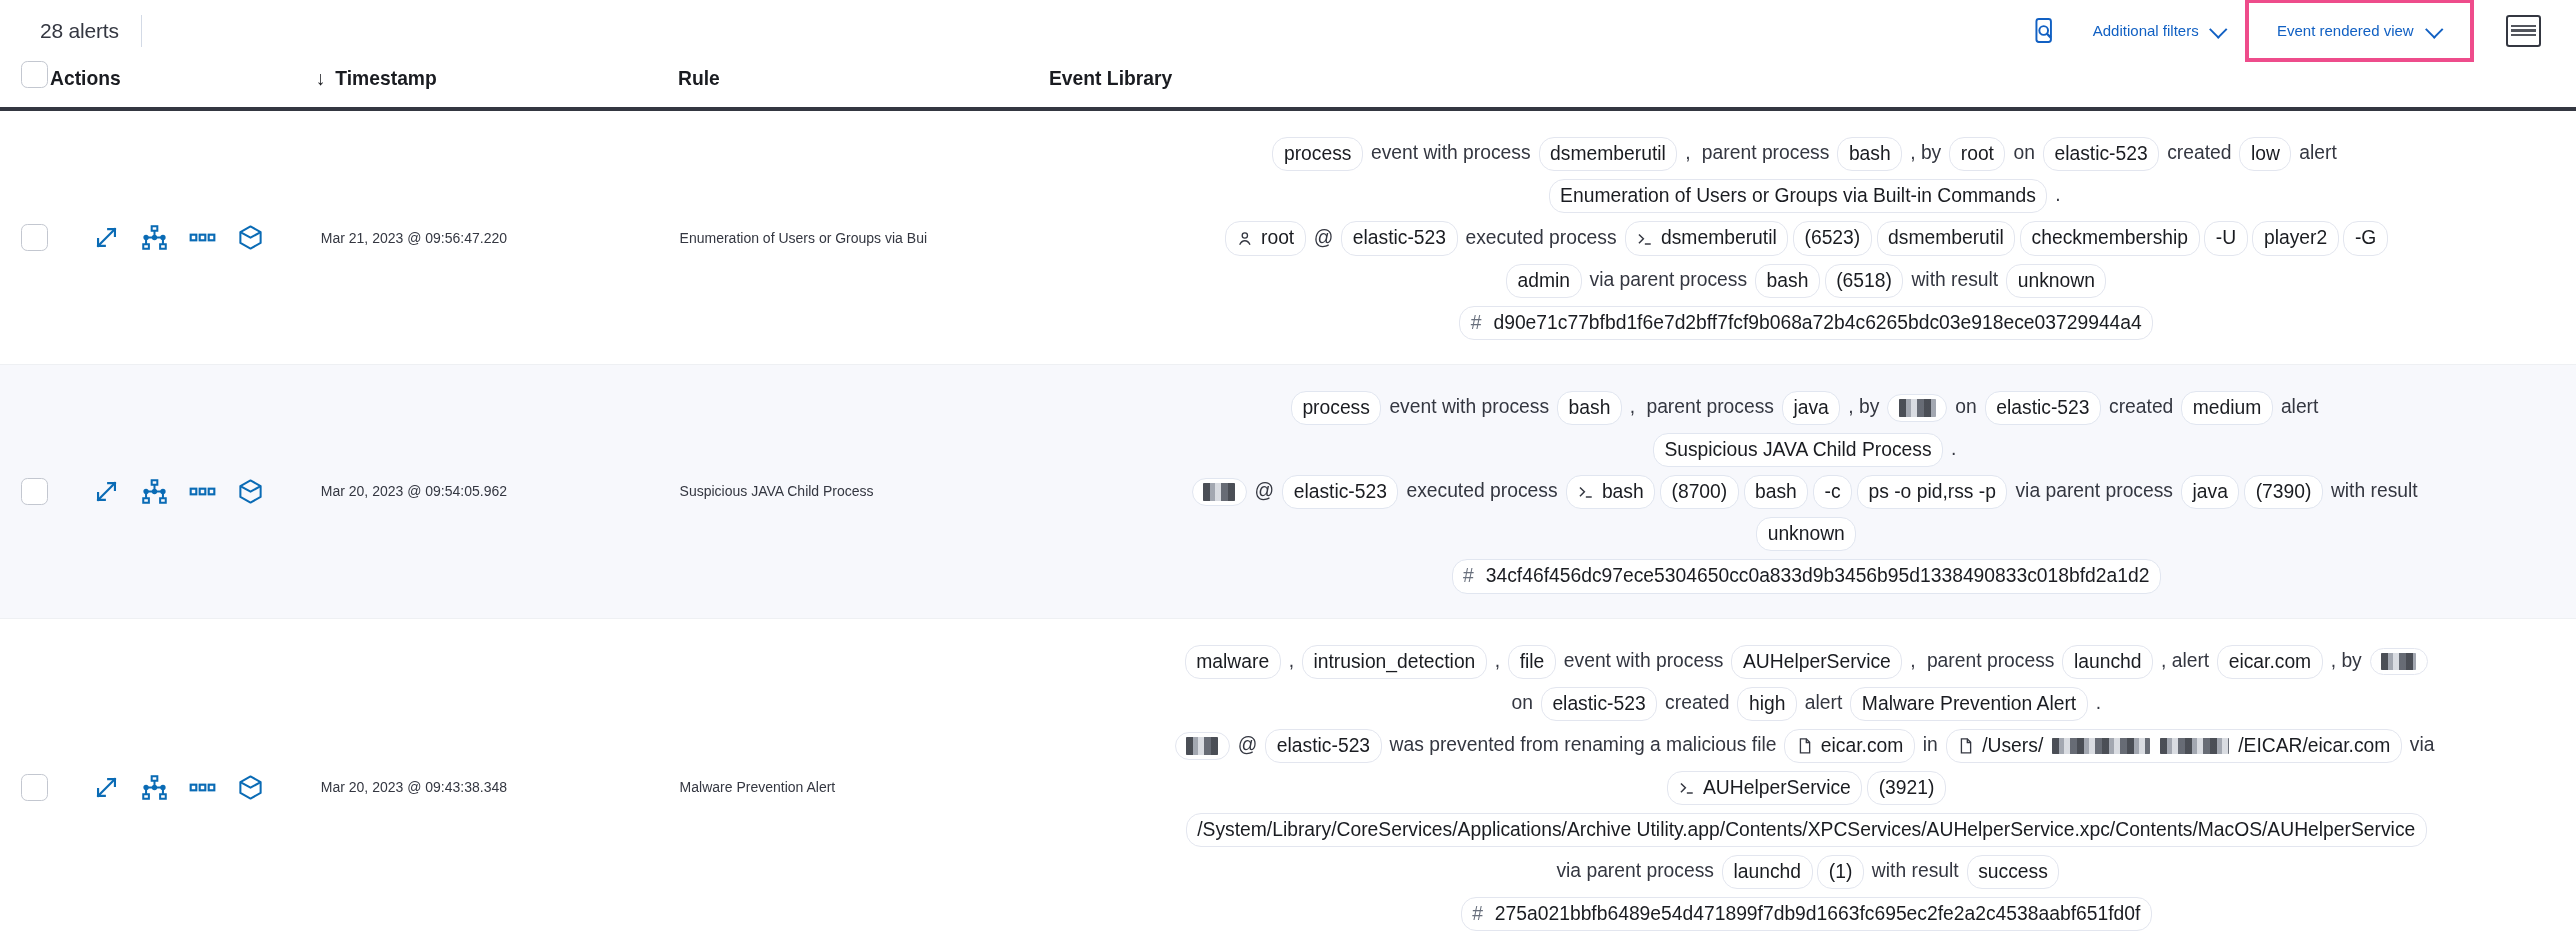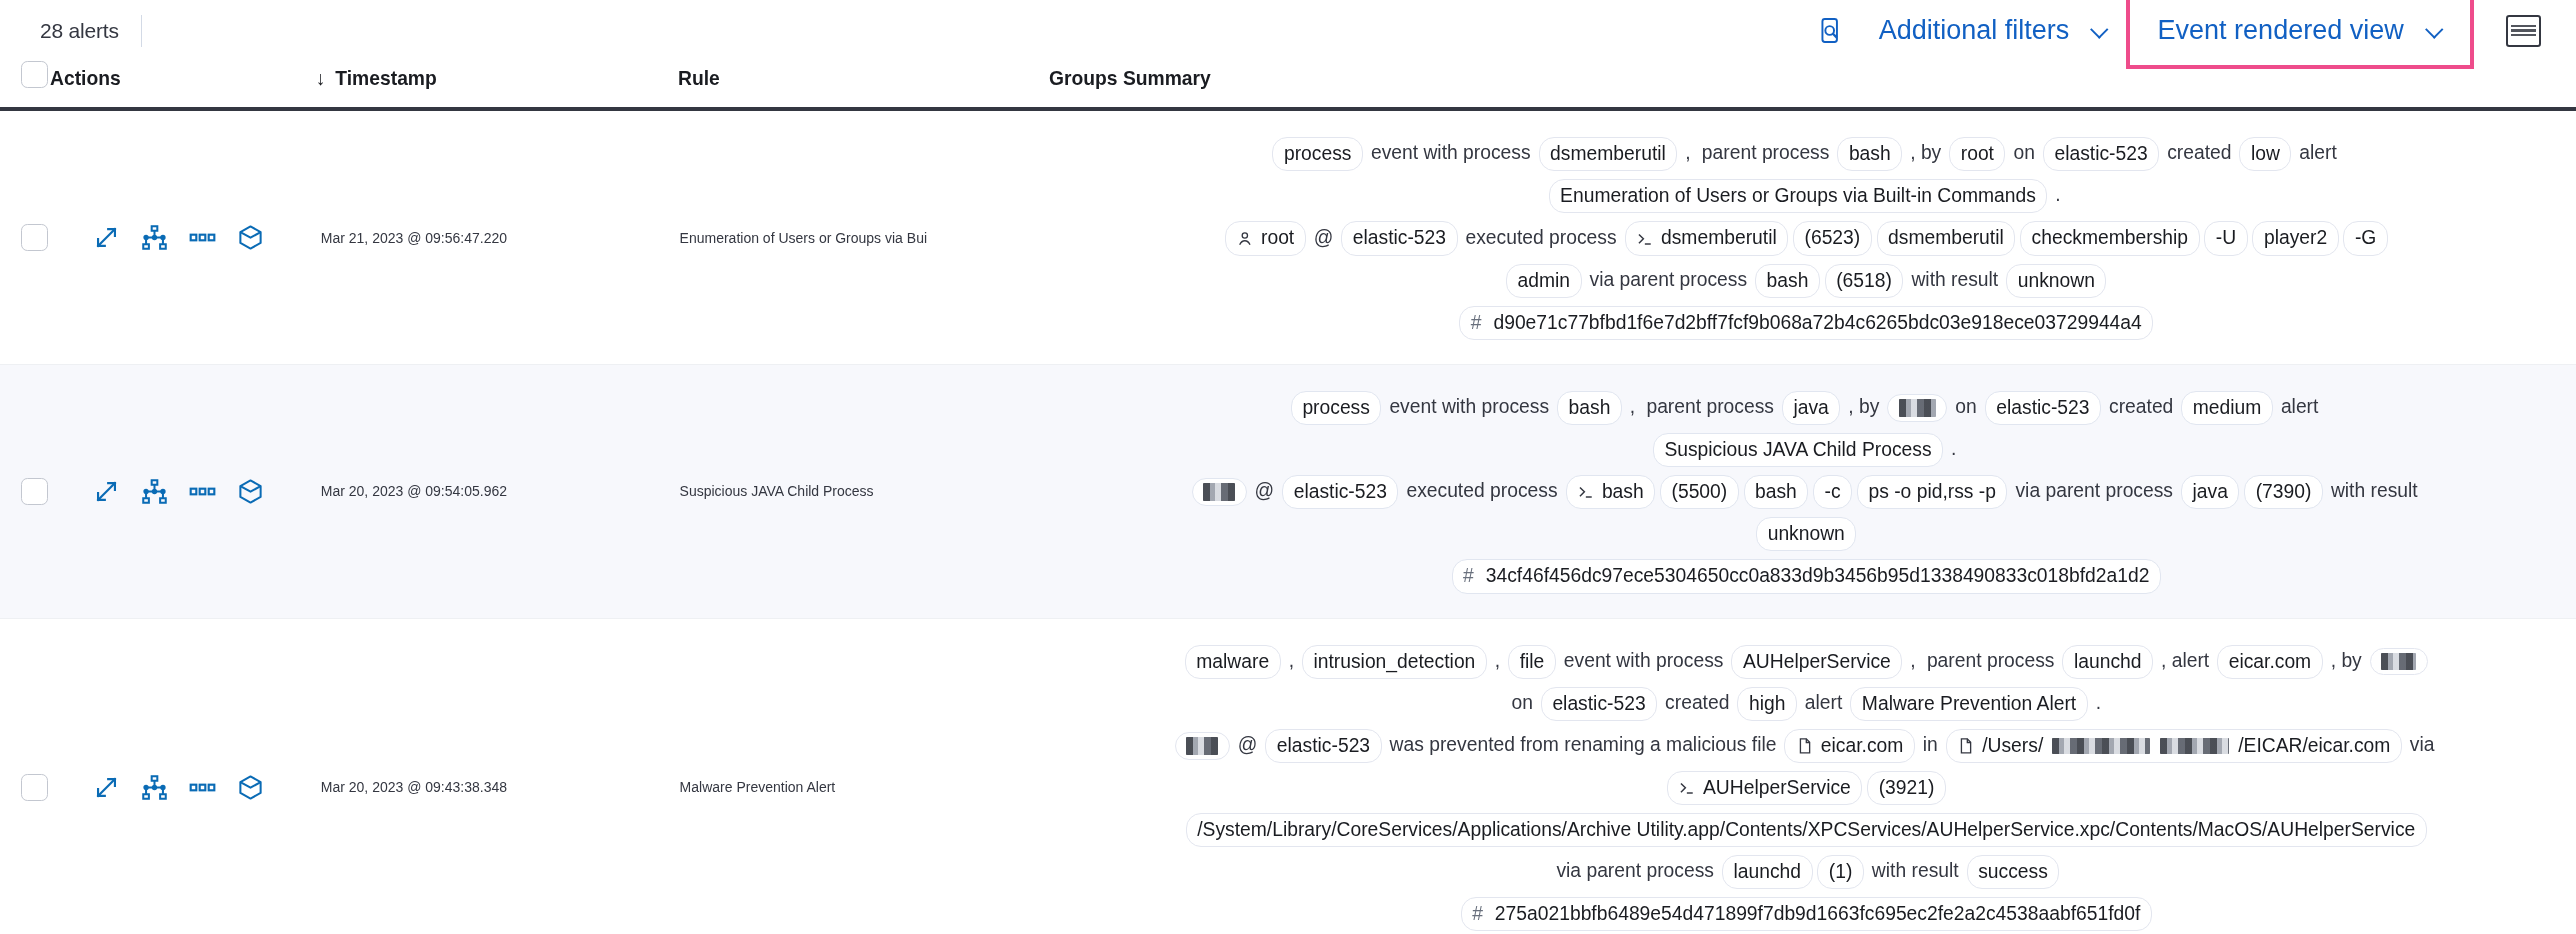--- a/index.html
+++ b/index.html
@@ -41,25 +41,25 @@
     align-items: center;
     gap: 0px;
     position: relative;
   }
   .tb-icon-btn {
     width: 42px; height: 42px;
     display: flex; align-items: center; justify-content: center;
     margin-right: 13px;
   }
   .tb-link {
-    font-size: 27px;
+    font-size: 15px;
     color: #1160c3;
     display: flex;
     align-items: center;
-    gap: 23px;
+    gap: 13px;
     padding: 8px 13px;
     white-space: nowrap;
   }
   .tb-link .chev {
     display: inline-block;
     width: 16px; height: 16px;
     position: relative;
     top: -1.6px;
   }
   .tb-link .chev::before {
@@ -257,21 +257,21 @@
         <div class="cbx"></div>
       </th>
       <th>Actions</th>
       <th>
         <span class="th-inner">
           <span class="sort-arrow">↓</span>
           <span>Timestamp</span>
         </span>
       </th>
       <th>Rule</th>
-      <th>Groups Summary</th>
+      <th>Event Library</th>
     </tr>
   </thead>
   <tbody id="tbody">
       <tr>
         <td>
           <div class="cbx"></div>
         </td>
         <td>
           <div class="actions-icons">
             <span style="display: inline-flex;">
@@ -445,21 +445,21 @@
                 <span>elastic-523</span>
               </span><span class="txt">executed process</span><span class="chip">
                 <span style="display: inline-flex;">
                   <svg class="ico-term" viewBox="0 0 24 24" fill="none" stroke="#343741" stroke-width="2">
                     <polyline points="4,6 10,12 4,18"></polyline>
                     <line x1="12" y1="19" x2="20" y2="19"></line>
                   </svg>
                 </span>
                 <span>bash</span>
               </span><span class="chip">
-                <span>(5500)</span>
+                <span>(8700)</span>
               </span><span class="chip">
                 <span>bash</span>
               </span><span class="chip">
                 <span>-c</span>
               </span><span class="chip">
                 <span>ps -o pid,rss -p</span>
               </span><span class="txt">via parent process</span><span class="chip">
                 <span>java</span>
               </span><span class="chip">
                 <span>(7390)</span>

